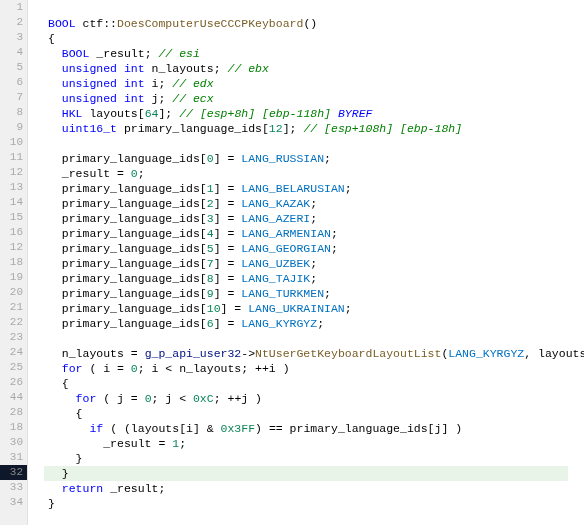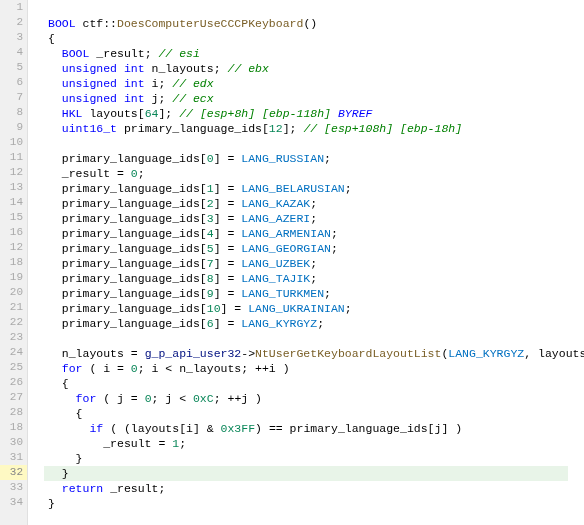--- a/index.html
+++ b/index.html
@@ -37,21 +37,21 @@
     .line-number {
       display: block;
       padding: 0 4px 0 2px;
       height: 15px;
       line-height: 15px;
       font-size: 11px;
       color: #aaaaaa;
     }
 
     .line-number.highlighted {
-      background: #fef9c3;
+      background: #0f172a;
       color: #888888;
     }
 
     .code-content {
       flex: 1;
       padding: 16px;
       overflow-x: auto;
     }
 
     .code-line {
@@ -99,21 +99,21 @@
       <span class="line-number">12</span>
       <span class="line-number">18</span>
       <span class="line-number">19</span>
       <span class="line-number">20</span>
       <span class="line-number">21</span>
       <span class="line-number">22</span>
       <span class="line-number">23</span>
       <span class="line-number">24</span>
       <span class="line-number">25</span>
       <span class="line-number">26</span>
-      <span class="line-number">27</span>
+      <span class="line-number">44</span>
       <span class="line-number">28</span>
       <span class="line-number">18</span>
       <span class="line-number">30</span>
       <span class="line-number">31</span>
       <span class="line-number highlighted">32</span>
       <span class="line-number">33</span>
       <span class="line-number">34</span>
     </div>
   <div class="code-content" id="code-body">
       <span class="code-line"><span class="kw">BOOL</span> ctf::<span class="fn">DoesComputerUseCCCPKeyboard</span>()</span>

